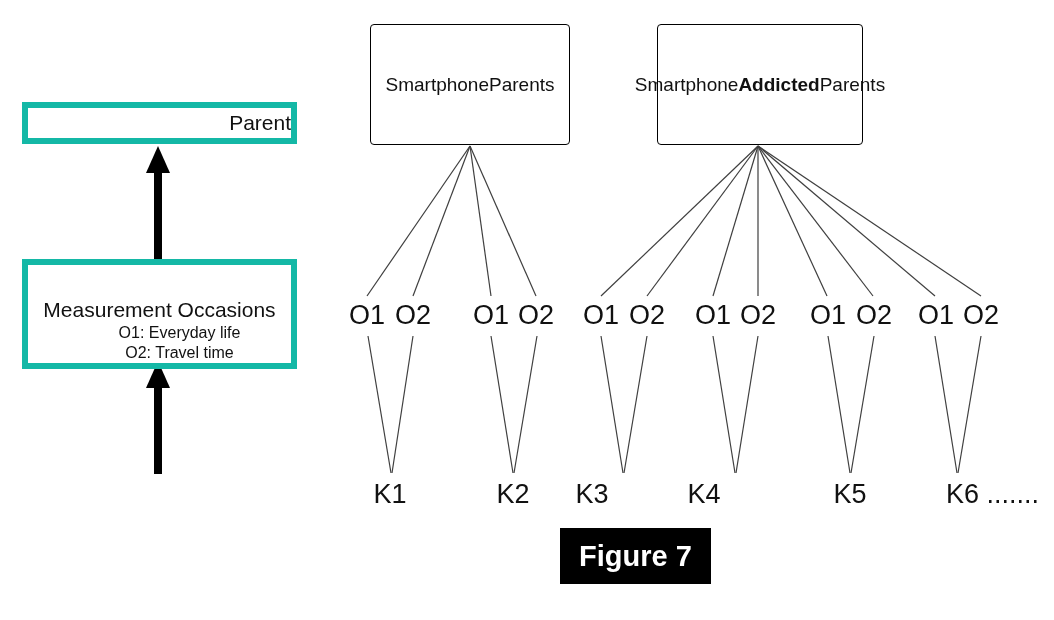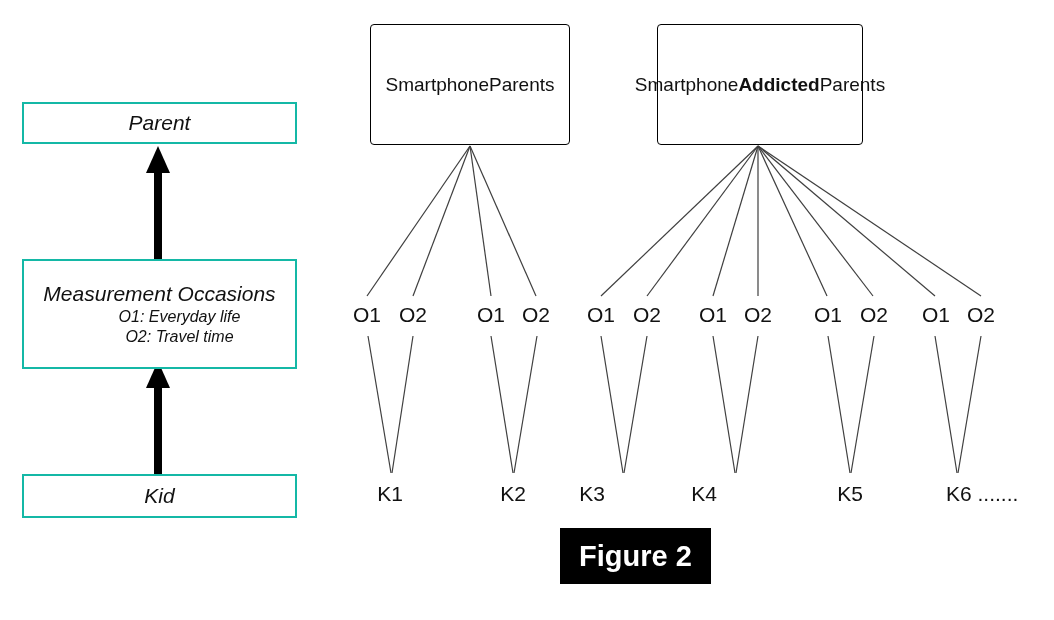--- a/index.html
+++ b/index.html
@@ -10,27 +10,26 @@
     background: #ffffff;
     font-family: "Liberation Sans", sans-serif;
     color: #111111;
     overflow: hidden;
   }
   svg.lines { position: absolute; left: 0; top: 0; }
   svg.lines line { stroke: #3f3f3f; stroke-width: 1.2; }
   .box {
     position: absolute;
     box-sizing: border-box;
-    border: 2px solid #14b8a6;
+    border: 6px solid #14b8a6;
     background: #ffffff;
     display: flex;
     align-items: center;
-    justify-content: center;
+    justify-content: flex-end;
     text-align: center;
-    font-style: italic;
   }
   .box-parent { left: 22px; top: 102px; width: 275px; height: 42px; font-size: 21px; }
   .box-measure { left: 22px; top: 259px; width: 275px; height: 110px; flex-direction: column; }
   .box-measure .m-title { font-size: 21px; line-height: 26px; }
   .box-measure .m-sub { font-size: 16px; line-height: 20px; margin-left: 40px; }
   .box-kid { left: 22px; top: 474px; width: 275px; height: 44px; font-size: 21px; }
   .group-box {
     position: absolute;
     box-sizing: border-box;
     border: 1.5px solid #000000;
@@ -41,21 +40,21 @@
     justify-content: center;
     text-align: left;
     font-size: 19px;
     line-height: 29px;
   }
   .group-box .bold { font-weight: bold; }
   .group-1 { left: 370px; top: 24px; width: 200px; height: 121px; }
   .group-2 { left: 657px; top: 24px; width: 206px; height: 121px; }
   .o-label, .k-label {
     position: absolute;
-    font-size: 21px;
+    font-size: 27px;
     line-height: 26px;
     transform: translateX(-50%);
     white-space: nowrap;
   }
   .o-label { top: 302px; }
   .k-label { top: 481px; }
   .k-label.no-center { transform: none; }
   .caption {
     position: absolute;
     left: 560px; top: 528px; width: 151px; height: 56px;
@@ -121,23 +120,20 @@
   <div class="box box-parent">
     <span>Parent</span>
   </div>
 
   <div class="box box-measure">
     <span class="m-title">Measurement Occasions</span>
     <span class="m-sub">O1: Everyday life</span>
     <span class="m-sub">O2: Travel time</span>
   </div>
 
-  <div class="box box-kid">
-    <span>Kid</span>
-  </div>
 
   <div class="group-box group-1">
     <span>Smartphone</span>
     <span>Parents</span>
   </div>
 
   <div class="group-box group-2">
     <span>Smartphone</span>
     <span class="bold">Addicted</span>
     <span>Parents</span>
@@ -157,16 +153,16 @@
   <span class="o-label" style="left:981px">O2</span>
 
   <span class="k-label" style="left:390px">K1</span>
   <span class="k-label" style="left:513px">K2</span>
   <span class="k-label" style="left:592px">K3</span>
   <span class="k-label" style="left:704px">K4</span>
   <span class="k-label" style="left:850px">K5</span>
   <span class="k-label no-center" style="left:946px">K6 .......</span>
 
   <div class="caption">
-    <span>Figure 2</span>
+    <span>Figure 7</span>
   </div>
 
 </div>
 
 </body></html>

